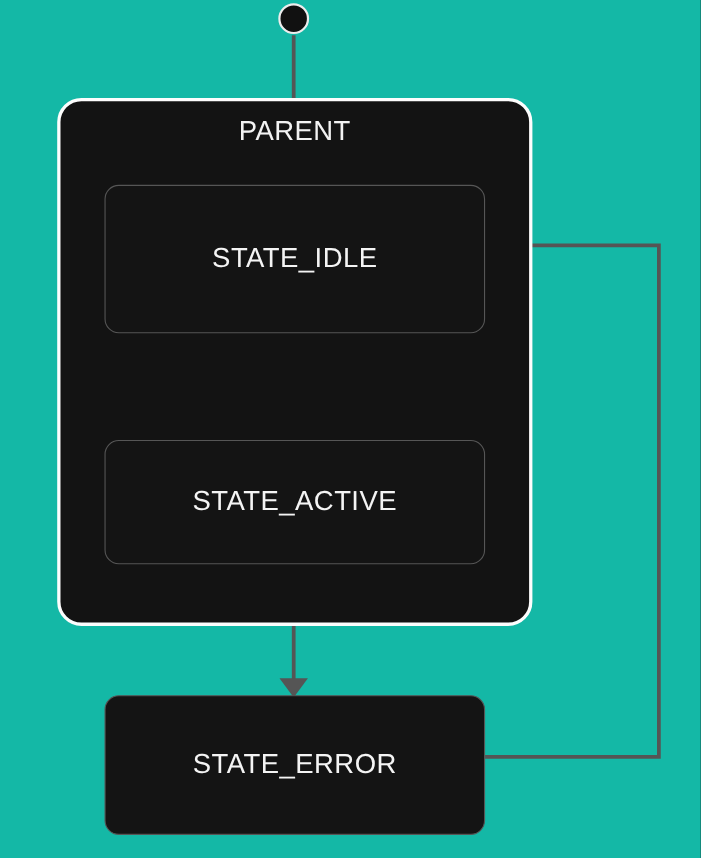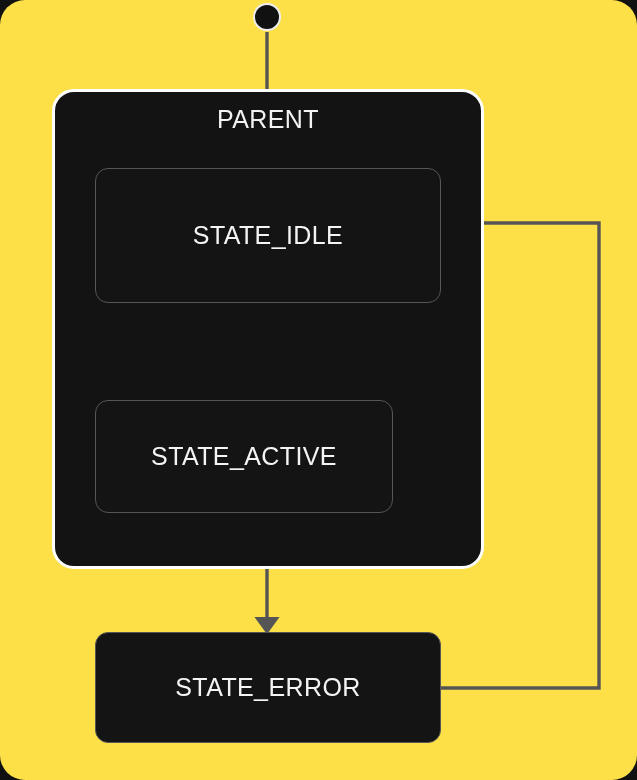--- a/index.html
+++ b/index.html
@@ -11,22 +11,21 @@
   body {
     width: 637px;
     height: 780px;
     overflow: hidden;
     font-family: "Liberation Sans", sans-serif;
   }
   #diagram-canvas {
     position: relative;
     width: 637px;
     height: 780px;
-    background: #fde047;
-    border-radius: 25px;
+    background: #14b8a6;
   }
   #edge-layer {
     position: absolute;
     left: 0;
     top: 0;
     width: 637px;
     height: 780px;
     pointer-events: none;
   }
   .node-box {
@@ -96,21 +95,21 @@
   <div class="start-node" style="left:253px; top:3px; width:28px; height:28px;"></div>
 
   <div class="node-box composite-box" style="left:52px; top:89px; width:432px; height:480px;">
     <span class="composite-label">PARENT</span>
   </div>
 
   <div class="node-box simple-box" style="left:95px; top:168px; width:346px; height:135px;">
     <span class="simple-label">STATE_IDLE</span>
   </div>
 
-  <div class="node-box simple-box" style="left:95px; top:400px; width:298px; height:113px;">
+  <div class="node-box simple-box" style="left:95px; top:400px; width:346px; height:113px;">
     <span class="simple-label">STATE_ACTIVE</span>
   </div>
 
-  <div class="node-box simple-box" style="left:95px; top:632px; width:346px; height:111px;">
+  <div class="node-box simple-box" style="left:95px; top:632px; width:346px; height:127px;">
     <span class="simple-label">STATE_ERROR</span>
   </div>
 
 </div>
 
 </body></html>

